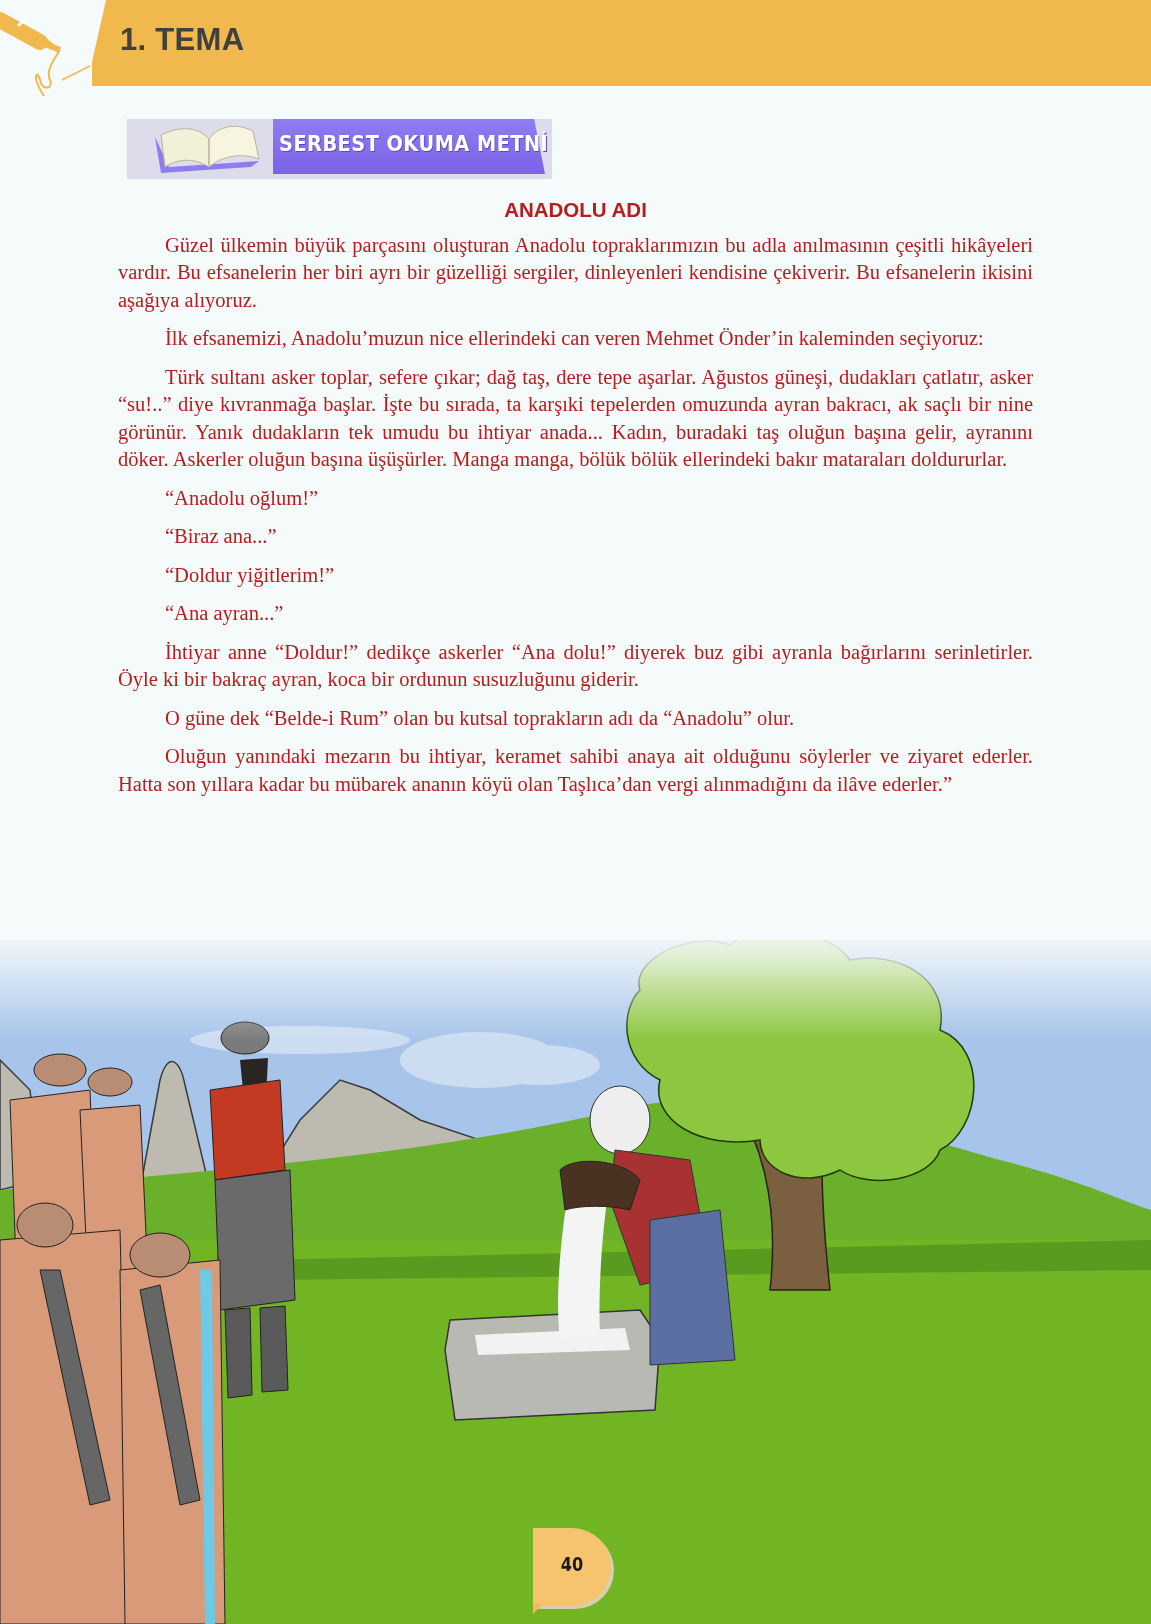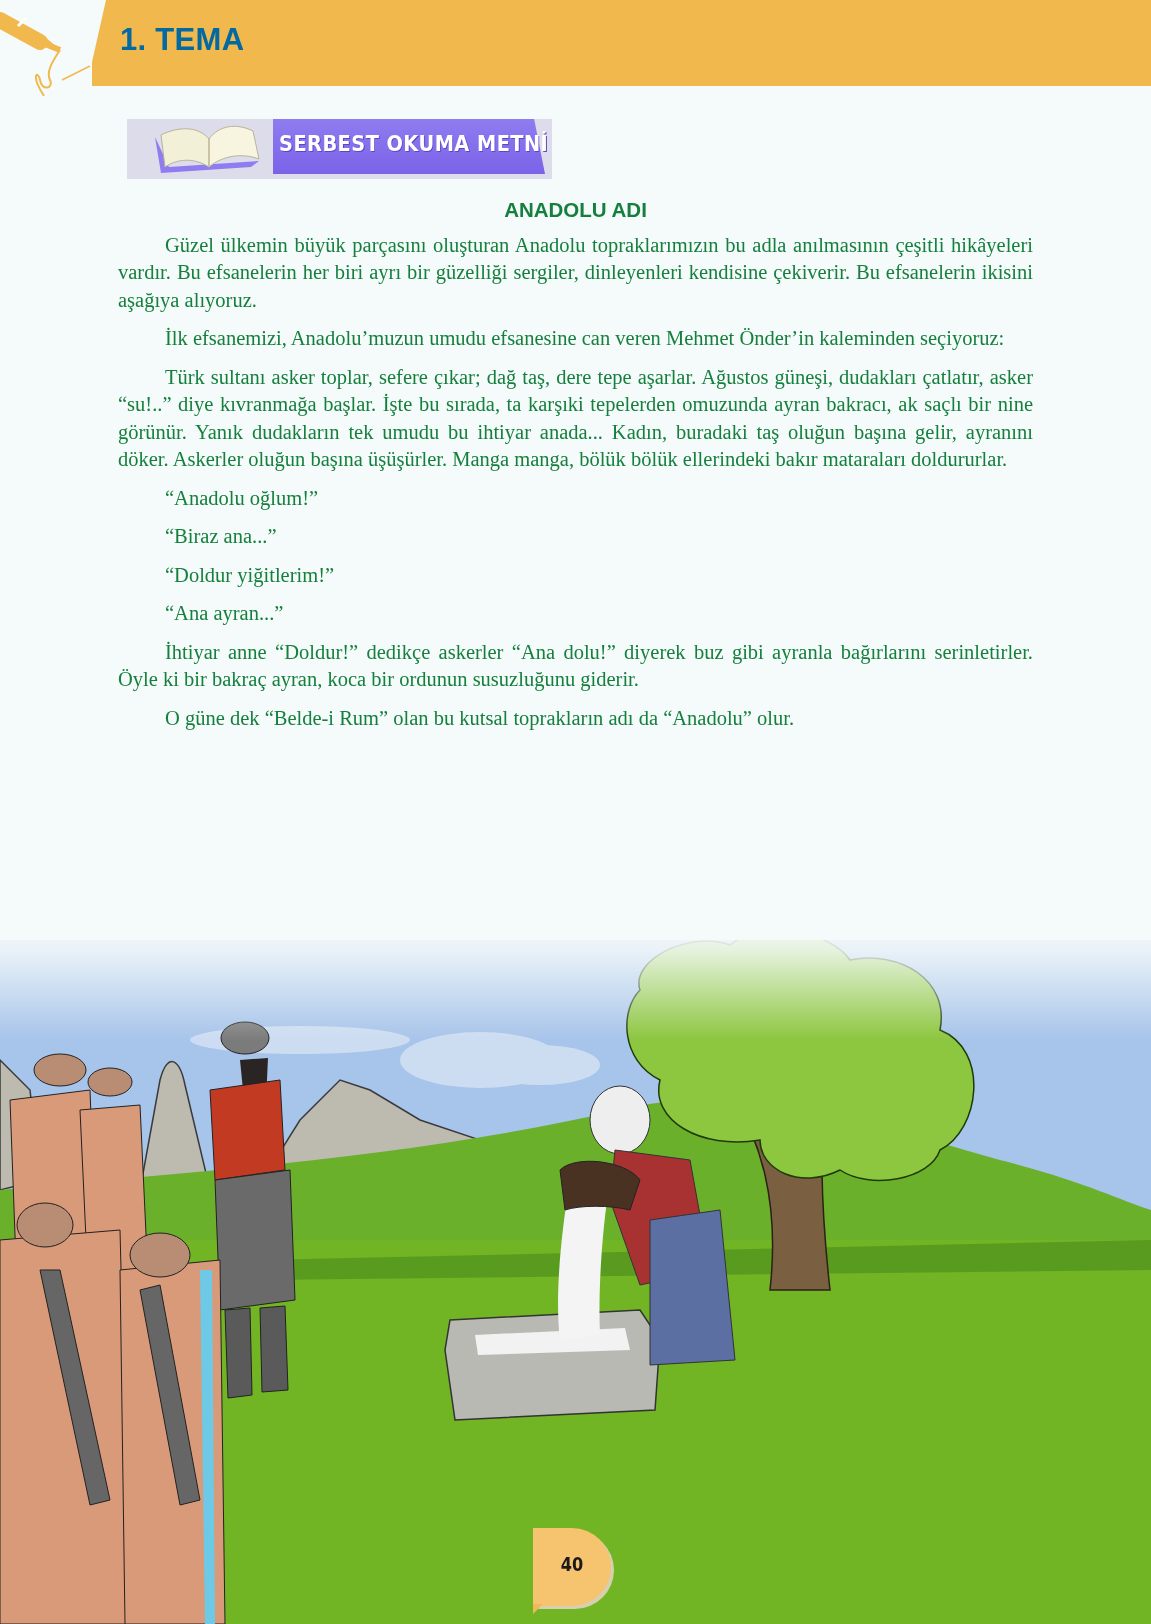--- a/index.html
+++ b/index.html
@@ -14,21 +14,21 @@
     .header {
       position: absolute; left: 0; top: 0; width: 1151px; height: 90px;
     }
     .header-band {
       position: absolute; left: 92px; top: 0; width: 1059px; height: 86px;
       background: #f1b94d;
       clip-path: polygon(14px 0, 100% 0, 100% 100%, 0 100%, 0 62px);
     }
     .header-title {
       position: absolute; left: 120px; top: 22px;
-      font-size: 31px; font-weight: bold; color: #0369a1; letter-spacing: 0.3px;
+      font-size: 31px; font-weight: bold; color: #404040; letter-spacing: 0.3px;
     }
     .pen-icon { position: absolute; left: 0; top: 0; width: 100px; height: 96px; }
 
     
     .section-label {
       position: absolute; left: 127px; top: 117px; width: 501px; height: 64px;
     }
     .section-label .bg-gray {
       position: absolute; left: 0; top: 2px; width: 425px; height: 60px;
       background: #dcdcea;
@@ -44,21 +44,21 @@
       position: absolute; left: 152px; top: 14px;
       font-family: "DejaVu Sans", sans-serif; font-weight: bold;
       font-size: 22px; color: #ffffff; letter-spacing: 0.5px;
       transform: scaleX(0.88); transform-origin: left center;
       text-shadow: 1px 1px 0 #5b47c4;
     }
 
     
     .article {
       position: absolute; left: 118px; top: 196px; width: 915px;
-      font-size: 20.5px; line-height: 27.5px; color: #15803d;
+      font-size: 20.5px; line-height: 27.5px; color: #b91c1c;
       z-index: 3;
     }
     .article-title {
       text-align: center; font-weight: bold; font-size: 20.5px;
       margin-bottom: 8px; padding-left: 0;
     }
     .article p {
       text-align: justify; text-indent: 47px; margin-bottom: 11px;
       hyphens: manual;
       font-family: Liberation Serif, serif;
@@ -122,28 +122,29 @@
     <path d="M14 18 C 30 10, 50 8, 62 22 L62 50 C 46 40, 30 42, 18 50 Z" fill="#f3f0d8" stroke="#b9b39a" stroke-width="1"></path>
     <path d="M62 22 C 72 8, 90 6, 106 14 L112 42 C 96 36, 76 38, 62 50 Z" fill="#f7f4e0" stroke="#b9b39a" stroke-width="1"></path>
     <path d="M62 22 L62 50" stroke="#c9c2a0" stroke-width="1.5"></path>
   </svg>
   <div class="label-text">SERBEST OKUMA METNİ</div>
 </div>
 
 <div class="article">
   <div class="article-title">ANADOLU ADI</div>
   <p>Güzel ülkemin büyük parçasını oluşturan Anadolu topraklarımızın bu adla anılmasının çeşitli hikâyeleri vardır. Bu efsanelerin her biri ayrı bir güzelliği sergiler, dinleyenleri kendisi­ne çekiverir. Bu efsanelerin ikisini aşağıya alıyoruz.</p>
-  <p>İlk efsanemizi, Anadolu’muzun umudu efsanesine can veren Mehmet Önder’in kalemin­den seçiyoruz:</p>
+  <p>İlk efsanemizi, Anadolu’muzun nice ellerindeki can veren Mehmet Önder’in kalemin­den seçiyoruz:</p>
   <p>Türk sultanı asker toplar, sefere çıkar; dağ taş, dere tepe aşarlar. Ağustos güneşi, dudakları çatlatır, asker “su!..” diye kıvranmağa başlar. İşte bu sırada, ta karşıki tepelerden omuzunda ayran bakracı, ak saçlı bir nine görünür. Yanık dudakların tek umudu bu ihtiyar anada... Kadın, buradaki taş oluğun başına gelir, ayranını döker. Askerler oluğun başına üşüşürler. Manga manga, bölük bölük ellerindeki bakır mataraları doldururlar.</p>
   <p class="dialog">“Anadolu oğlum!”</p>
   <p class="dialog">“Biraz ana...”</p>
   <p class="dialog">“Doldur yiğitlerim!”</p>
   <p class="dialog">“Ana ayran...”</p>
   <p>İhtiyar anne “Doldur!” dedikçe askerler “Ana dolu!” diyerek buz gibi ayranla bağırlarını serinletirler. Öyle ki bir bakraç ayran, koca bir ordunun susuzluğunu giderir.</p>
   <p>O güne dek “Belde-i Rum” olan bu kutsal toprakların adı da “Anadolu” olur.</p>
+  <p>Oluğun yanındaki mezarın bu ihtiyar, keramet sahibi anaya ait olduğunu söylerler ve ziyaret ederler. Hatta son yıllara kadar bu mübarek ananın köyü olan Taşlıca’dan vergi alın­madığını da ilâve ederler.”</p>
 </div>
 
 <div class="fade-top"></div>
 <div class="illustration">
   <svg width="1151" height="684" viewBox="0 0 1151 684">
 
     <rect x="0" y="0" width="1151" height="684" fill="#a7c4ea"></rect>
 
     <g fill="#d3e1f3" opacity="0.85">
       <ellipse cx="300" cy="100" rx="110" ry="14"></ellipse>

